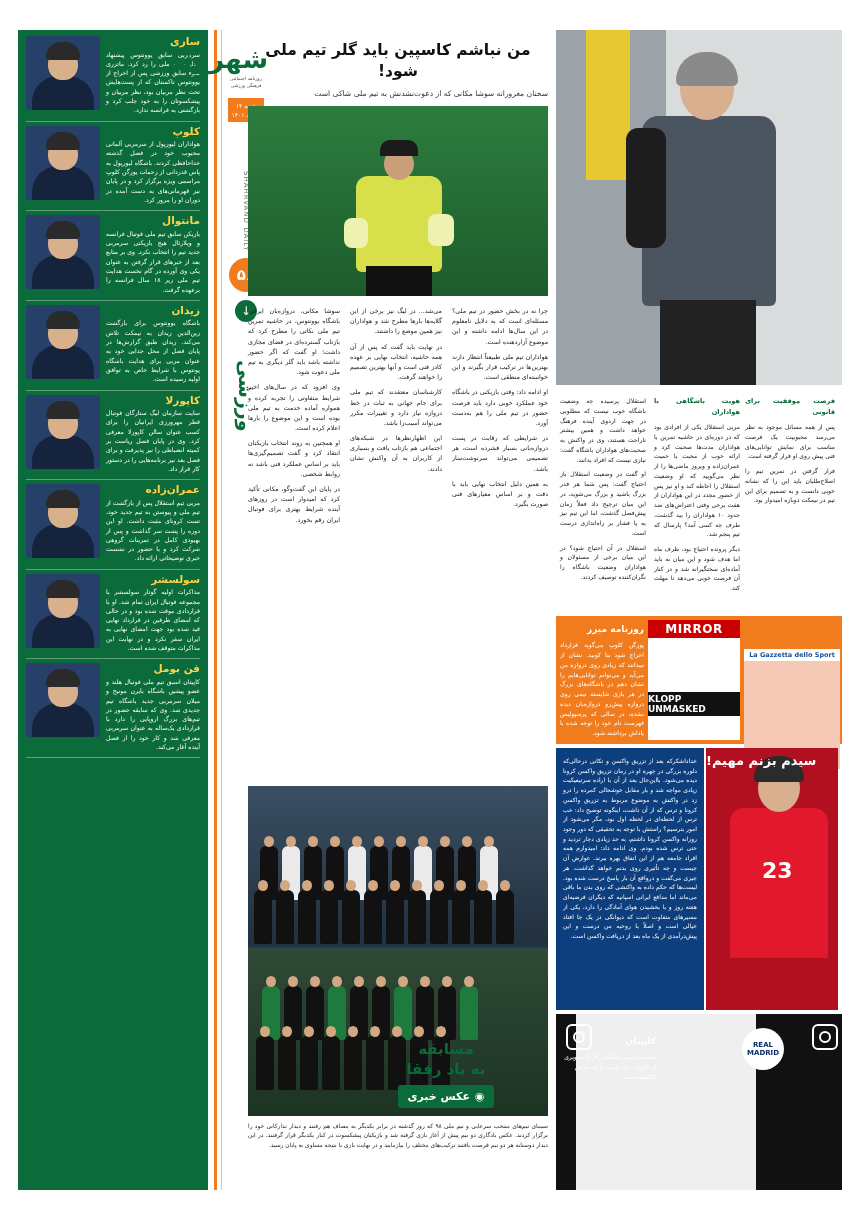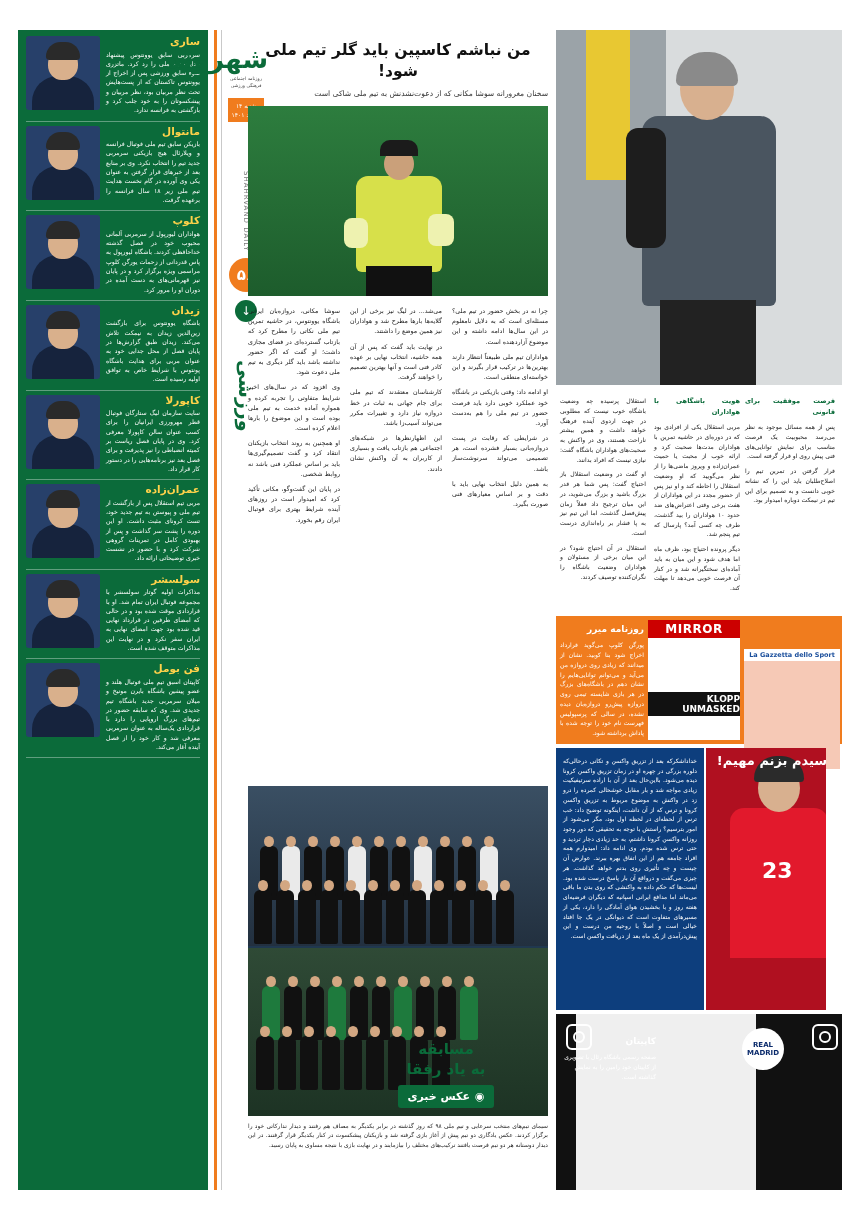--- a/index.html
+++ b/index.html
@@ -120,46 +120,46 @@
   .r-col{position:absolute;text-align:justify;direction:rtl;font-size:6.1px;
          line-height:1.6;color:#1a1a1a;}
   .r-col p{margin:0 0 5px;}
 
   .orange-strip{position:absolute;left:556px;top:616px;width:286px;height:128px;
                 background:#f07c1e;}
   .mirror-card{position:absolute;left:648px;top:620px;width:92px;height:120px;
                background:#fff;overflow:hidden;}
   .mc-hd{background:#c00;color:#fff;font-size:12px;font-weight:bold;text-align:center;
          padding:2px 4px;letter-spacing:.5px;}
-  .mc-klopp{background:#111;color:#fff;font-size:9px;font-weight:bold;text-align:right;
+  .mc-klopp{background:#111;color:#fff;font-size:9px;font-weight:bold;text-align:left;
             padding:2px 0;margin-top:54px;}
   .gaz-card{position:absolute;left:744px;top:620px;width:96px;height:120px;
             background:#f6c9b6;overflow:hidden;margin-top:29px;}
   .gz-hd{background:#fff;color:#1b4f9c;font-size:6.5px;font-weight:bold;text-align:center;
          padding:2px 0;}
   .gz-derby{position:absolute;left:6px;bottom:6px;color:#b0141e;font-size:15px;
             font-weight:bold;line-height:1;}
   .orange-txt{position:absolute;left:560px;top:622px;width:84px;
               color:#fff;font-size:6.1px;line-height:1.6;text-align:justify;direction:rtl;}
   .orange-ttl{color:#fff;font-size:9px;font-weight:bold;margin-bottom:4px;}
 
   .blue-box{position:absolute;left:556px;top:748px;width:148px;height:262px;
             background:#0d3e7d;color:#fff;padding:8px 7px;box-sizing:border-box;
             font-size:6px;line-height:1.62;text-align:justify;direction:rtl;}
-  .red-photo{position:absolute;left:706px;top:748px;width:120px;height:262px;
+  .red-photo{position:absolute;left:706px;top:748px;width:132px;height:262px;
              background:#b01020;overflow:hidden;}
   .rp2-head{position:absolute;left:52px;top:16px;width:42px;height:48px;border-radius:50%;
             background:#d8b08f;}
   .rp2-hair{position:absolute;left:48px;top:8px;width:50px;height:26px;
             border-radius:25px 25px 4px 4px;background:#2b2b2b;}
   .rp2-shirt{position:absolute;left:24px;top:60px;width:98px;height:150px;
              background:#e2192c;border-radius:14px 14px 0 0;}
   .rp2-num{position:absolute;left:56px;top:110px;color:#fff;font-size:22px;font-weight:bold;}
   .red-title{position:absolute;left:706px;top:752px;width:136px;color:#fff;
-             font-size:13px;font-weight:bold;text-align:center;line-height:1.35;
+             font-size:13px;font-weight:bold;text-align:left;line-height:1.35;
              direction:rtl;padding-right:4px;box-sizing:border-box;}
 
   .bottom-black{position:absolute;left:556px;top:1014px;width:286px;height:176px;
                 background:#111;}
   .bb-white{position:absolute;left:576px;top:1014px;width:180px;height:176px;background:#efefef;}
   .bb-logo{position:absolute;left:742px;top:1028px;width:42px;height:42px;
            border-radius:50%;background:#fff;color:#0a2a6b;font-size:7px;font-weight:bold;
            display:flex;align-items:center;justify-content:center;text-align:center;}
   .ig{position:absolute;width:22px;height:22px;border:2px solid #fff;border-radius:6px;}
   .ig::after{content:"";position:absolute;left:5px;top:5px;width:8px;height:8px;
@@ -186,33 +186,33 @@
             <div class="sb-body">سرمربی سابق یوونتوس پیشنهاد هدایت تیم ملی را رد کرد. ماتزری سوء سابق ورزشی پس از اخراج از یوونتوس تاکستان که از پست‌هایش تحت نظر مربیان بود، نظر مربیان و پیشکسوتان را به خود جلب کرد و بازگشتی به فرانسه ندارد.</div>
           </div>
         </div>
         <div class="sb-card">
           <div class="sb-photo">
             <div class="body"></div>
             <div class="head"></div>
             <div class="hair"></div>
           </div>
           <div class="sb-txt">
+            <div class="sb-name">کلوپ</div>
+            <div class="sb-body">هواداران لیورپول از سرمربی آلمانی محبوب خود در فصل گذشته خداحافظی کردند. باشگاه لیورپول به پاس قدردانی از زحمات یورگن کلوپ مراسمی ویژه برگزار کرد و در پایان نیز قهرمانی‌های به دست آمده در دوران او را مرور کرد.</div>
+          </div>
+        </div>
+        <div class="sb-card">
+          <div class="sb-photo">
+            <div class="body"></div>
+            <div class="head"></div>
+            <div class="hair"></div>
+          </div>
+          <div class="sb-txt">
             <div class="sb-name">مانتوال</div>
             <div class="sb-body">بازیکن سابق تیم ملی فوتبال فرانسه و ویلارئال هیچ بازیکنی سرمربی جدید تیم را انتخاب نکرد. وی بر منابع بعد از خبرهای قرار گرفتن به عنوان یکی وی آورده در گام نخست هدایت تیم ملی زیر ۱۸ سال فرانسه را برعهده گرفت.</div>
-          </div>
-        </div>
-        <div class="sb-card">
-          <div class="sb-photo">
-            <div class="body"></div>
-            <div class="head"></div>
-            <div class="hair"></div>
-          </div>
-          <div class="sb-txt">
-            <div class="sb-name">کلوپ</div>
-            <div class="sb-body">هواداران لیورپول از سرمربی آلمانی محبوب خود در فصل گذشته خداحافظی کردند. باشگاه لیورپول به پاس قدردانی از زحمات یورگن کلوپ مراسمی ویژه برگزار کرد و در پایان نیز قهرمانی‌های به دست آمده در دوران او را مرور کرد.</div>
           </div>
         </div>
         <div class="sb-card">
           <div class="sb-photo">
             <div class="body"></div>
             <div class="head"></div>
             <div class="hair"></div>
           </div>
           <div class="sb-txt">
             <div class="sb-name">زیدان</div>

